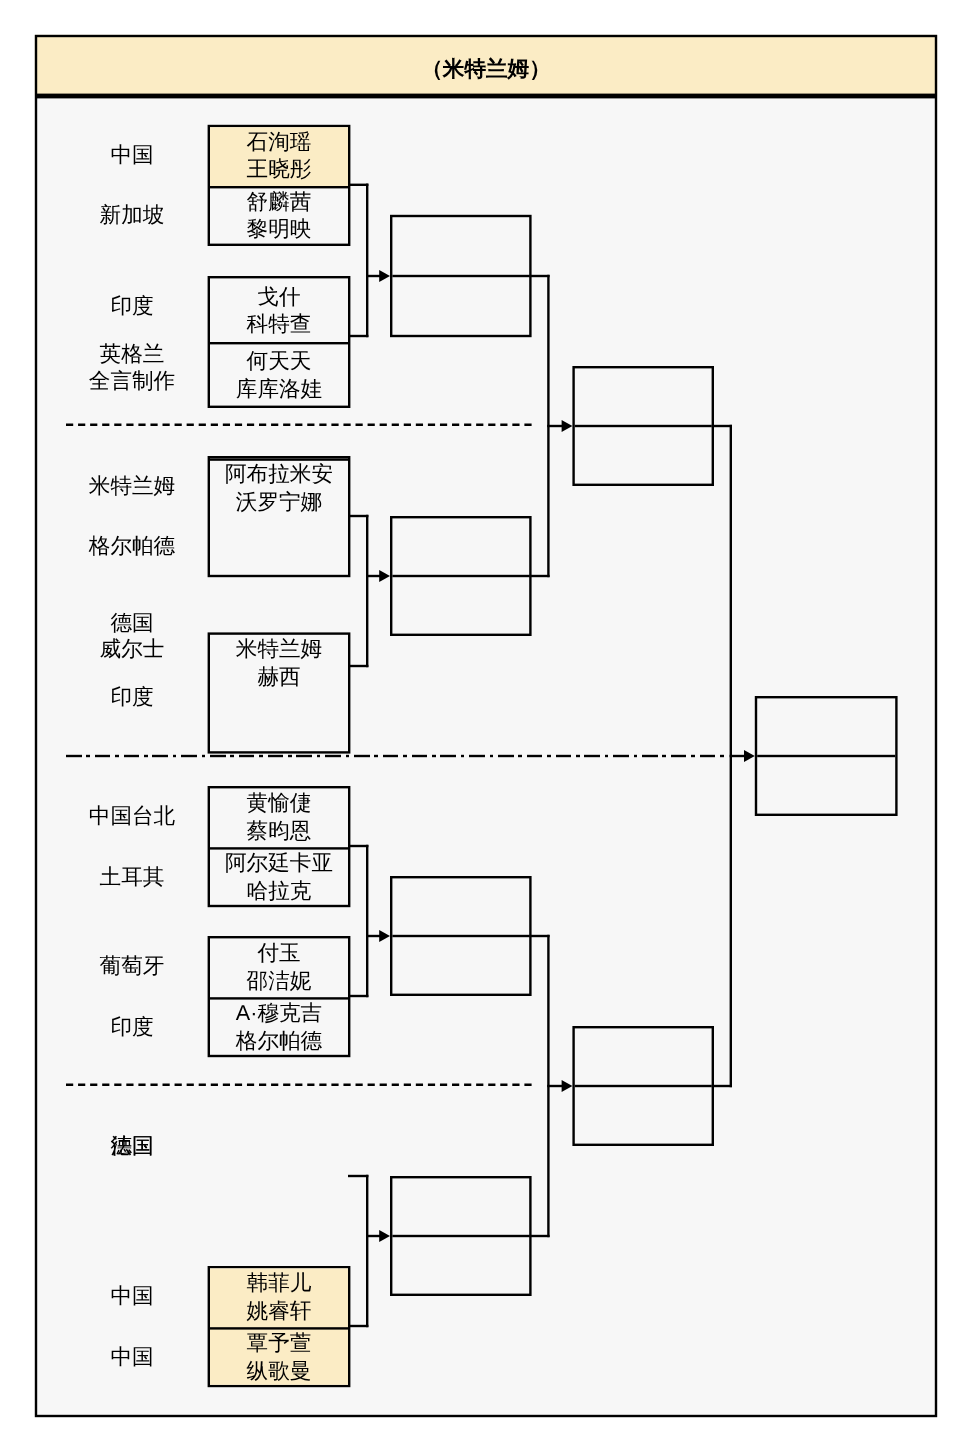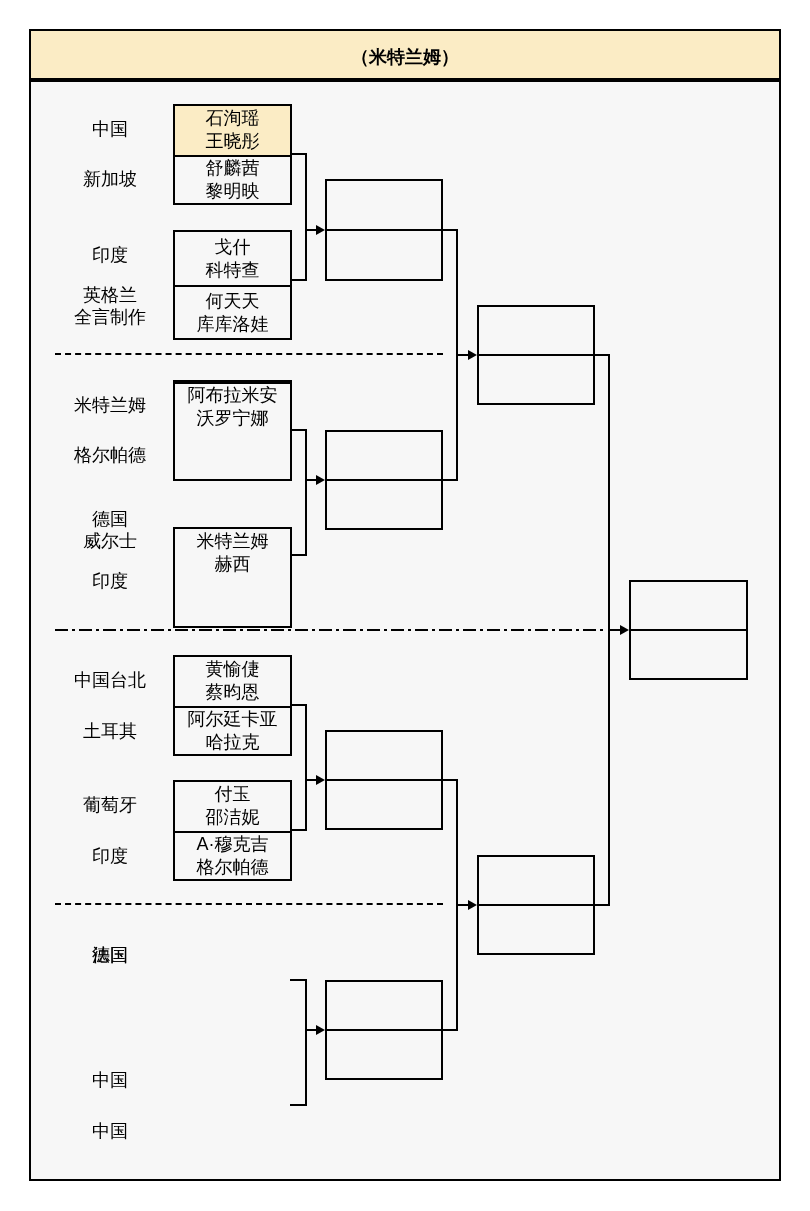--- a/index.html
+++ b/index.html
@@ -83,20 +83,26 @@
 蔡昀恩</div>
     <div class="half h2">阿尔廷卡亚
 哈拉克</div>
   </div>
   <div class="pair" style="top:780px;height:101px">
     <div class="half">付玉
 邵洁妮</div>
     <div class="half h2">A·穆克吉
 格尔帕德</div>
   </div>
+  <div class="pair" style="top:1055px;height:101px">
+    <div class="half" style="background: rgb(251, 236, 197);">韩菲儿
+姚睿轩</div>
+    <div class="half h2" style="background: rgb(251, 236, 197);">覃予萱
+纵歌曼</div>
+  </div>
 
   <div class="rbox" style="left:325px;top:179px;width:118px;height:102px">
       <div class="rmid"></div>
     </div>
   <div class="rbox" style="left:325px;top:430px;width:118px;height:100px">
       <div class="rmid"></div>
     </div>
   <div class="rbox" style="left:325px;top:730px;width:118px;height:100px">
       <div class="rmid"></div>
     </div>

